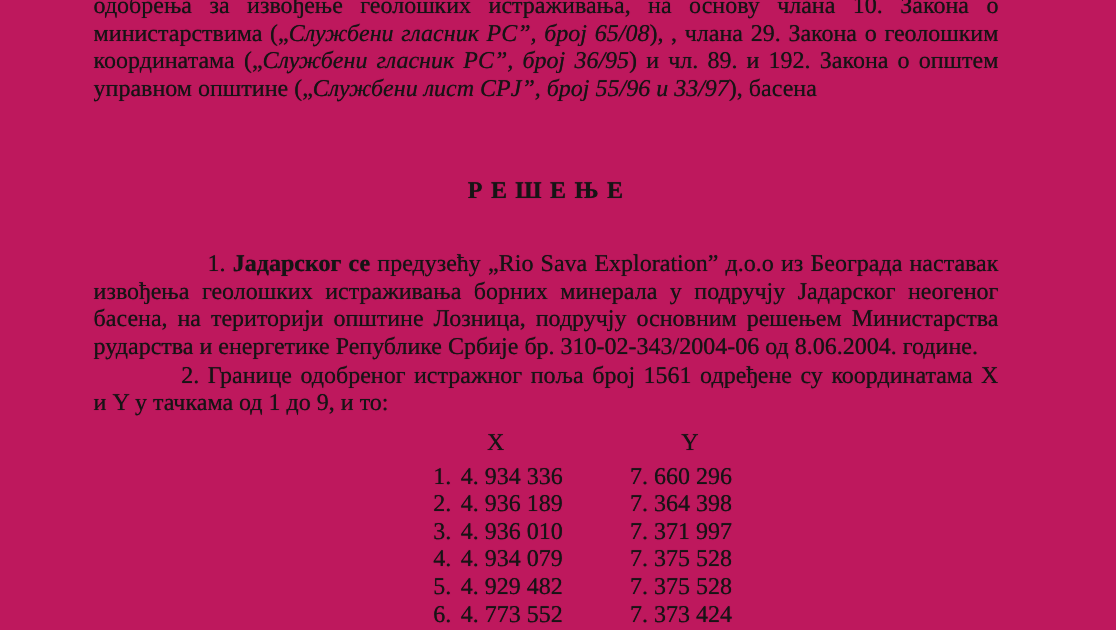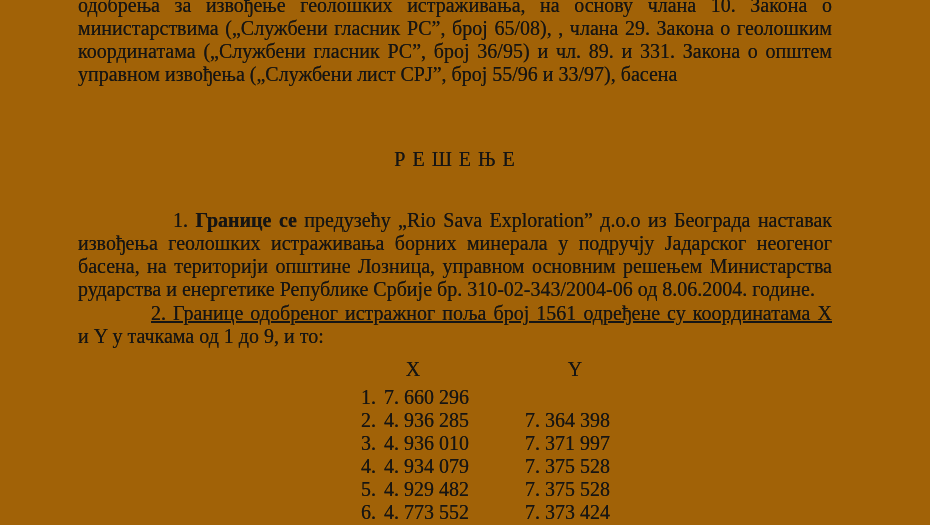--- a/index.html
+++ b/index.html
@@ -1,20 +1,20 @@
 <!DOCTYPE html>
 <html><head>
 <meta charset="utf-8">
 <style>
   html, body { margin: 0; padding: 0; }
   .page {
     position: relative;
     width: 930px;
     height: 525px;
-    background: #a16207;
+    background: #be185d;
     overflow: hidden;
     font-family: "Liberation Serif", "DejaVu Serif", serif;
     font-size: 20px;
     line-height: 23px;
     color: #151515;
     text-shadow: 0 0 0.6px rgba(10,10,10,0.75);
   }
   .textblock {
     position: absolute;
     left: 78px;
@@ -24,31 +24,31 @@
     text-align: justify;
     text-align-last: justify;
     -moz-text-align-last: justify;
     white-space: normal;
   }
   .line.lastline {
     text-align: left;
     text-align-last: left;
     -moz-text-align-last: left;
   }
-  .ital { }
+  .ital { font-style: italic; }
   .bold { font-weight: bold; }
   .indent1 { text-indent: 95px; }
-  .indent2 { text-indent: 73px; text-decoration: underline; }
+  .indent2 { text-indent: 73px; }
   .title {
     position: absolute;
     left: 78px;
     width: 754px;
     top: 148px;
     text-align-last: center;
-    font-weight: normal;
+    font-weight: bold;
     letter-spacing: 1px;
   }
   .coord-header {
     position: absolute;
     top: 358px;
     width: 30px;
     text-align: center;
   }
   .coord-header.hx { left: 398px; }
   .coord-header.hy { left: 560px; }
@@ -77,49 +77,50 @@
   .r6 { top: 501px; }
 </style>
 </head>
 <body>
 
 <div class="page">
 
   <div class="textblock" style="top:-6px;">
     <div class="line"><span>одобрења за извођење геолошких истраживања, на основу члана 10. Закона о</span><span class="ital"></span><span></span></div>
     <div class="line"><span>министарствима („</span><span class="ital">Службени гласник РС”, број 65/08</span><span>), , члана 29. Закона о геолошким</span></div>
-    <div class="line"><span>координатама („</span><span class="ital">Службени гласник РС”, број 36/95</span><span>) и чл. 89. и 331. Закона о општем</span></div>
-    <div class="line lastline"><span>управном извођења („</span><span class="ital">Службени лист СРЈ”, број 55/96 и 33/97</span><span>), басена</span></div>
+    <div class="line"><span>координатама („</span><span class="ital">Службени гласник РС”, број 36/95</span><span>) и чл. 89. и 192. Закона о општем</span></div>
+    <div class="line lastline"><span>управном општине („</span><span class="ital">Службени лист СРЈ”, број 55/96 и 33/97</span><span>), басена</span></div>
   </div>
 
   <div class="title">Р Е Ш Е Њ Е</div>
 
   <div class="textblock" style="top:209px;">
-    <div class="line indent1"><span>1. </span><span class="bold">Границе се</span><span> предузећу „Rio Sava Exploration” д.о.о из Београда наставак</span></div>
+    <div class="line indent1"><span>1. </span><span class="bold">Јадарског се</span><span> предузећу „Rio Sava Exploration” д.о.о из Београда наставак</span></div>
     <div class="line">извођења геолошких истраживања борних минерала у подручју Јадарског неогеног</div>
-    <div class="line">басена, на територији општине Лозница, управном основним решењем Министарства</div>
+    <div class="line">басена, на територији општине Лозница, подручју основним решењем Министарства</div>
     <div class="line lastline">рударства и енергетике Републике Србије бр. 310-02-343/2004-06 од 8.06.2004. године.</div>
   </div>
 
   <div class="textblock" style="top:302px;">
     <div class="line indent2">2. Границе одобреног истражног поља број 1561 одређене су координатама X</div>
     <div class="line lastline">и Y у тачкама од 1 до 9, и то:</div>
   </div>
 
   <div>
     <div class="coord-header hx">X</div>
     <div class="coord-header hy">Y</div>
 
     <div class="coord-row r1">
       <span class="num">1.</span>
+      <span class="xval">4. 934 336</span>
       <span class="yval">7. 660 296</span>
     </div>
     <div class="coord-row r2">
       <span class="num">2.</span>
-      <span class="xval">4. 936 285</span>
+      <span class="xval">4. 936 189</span>
       <span class="yval">7. 364 398</span>
     </div>
     <div class="coord-row r3">
       <span class="num">3.</span>
       <span class="xval">4. 936 010</span>
       <span class="yval">7. 371 997</span>
     </div>
     <div class="coord-row r4">
       <span class="num">4.</span>
       <span class="xval">4. 934 079</span>

